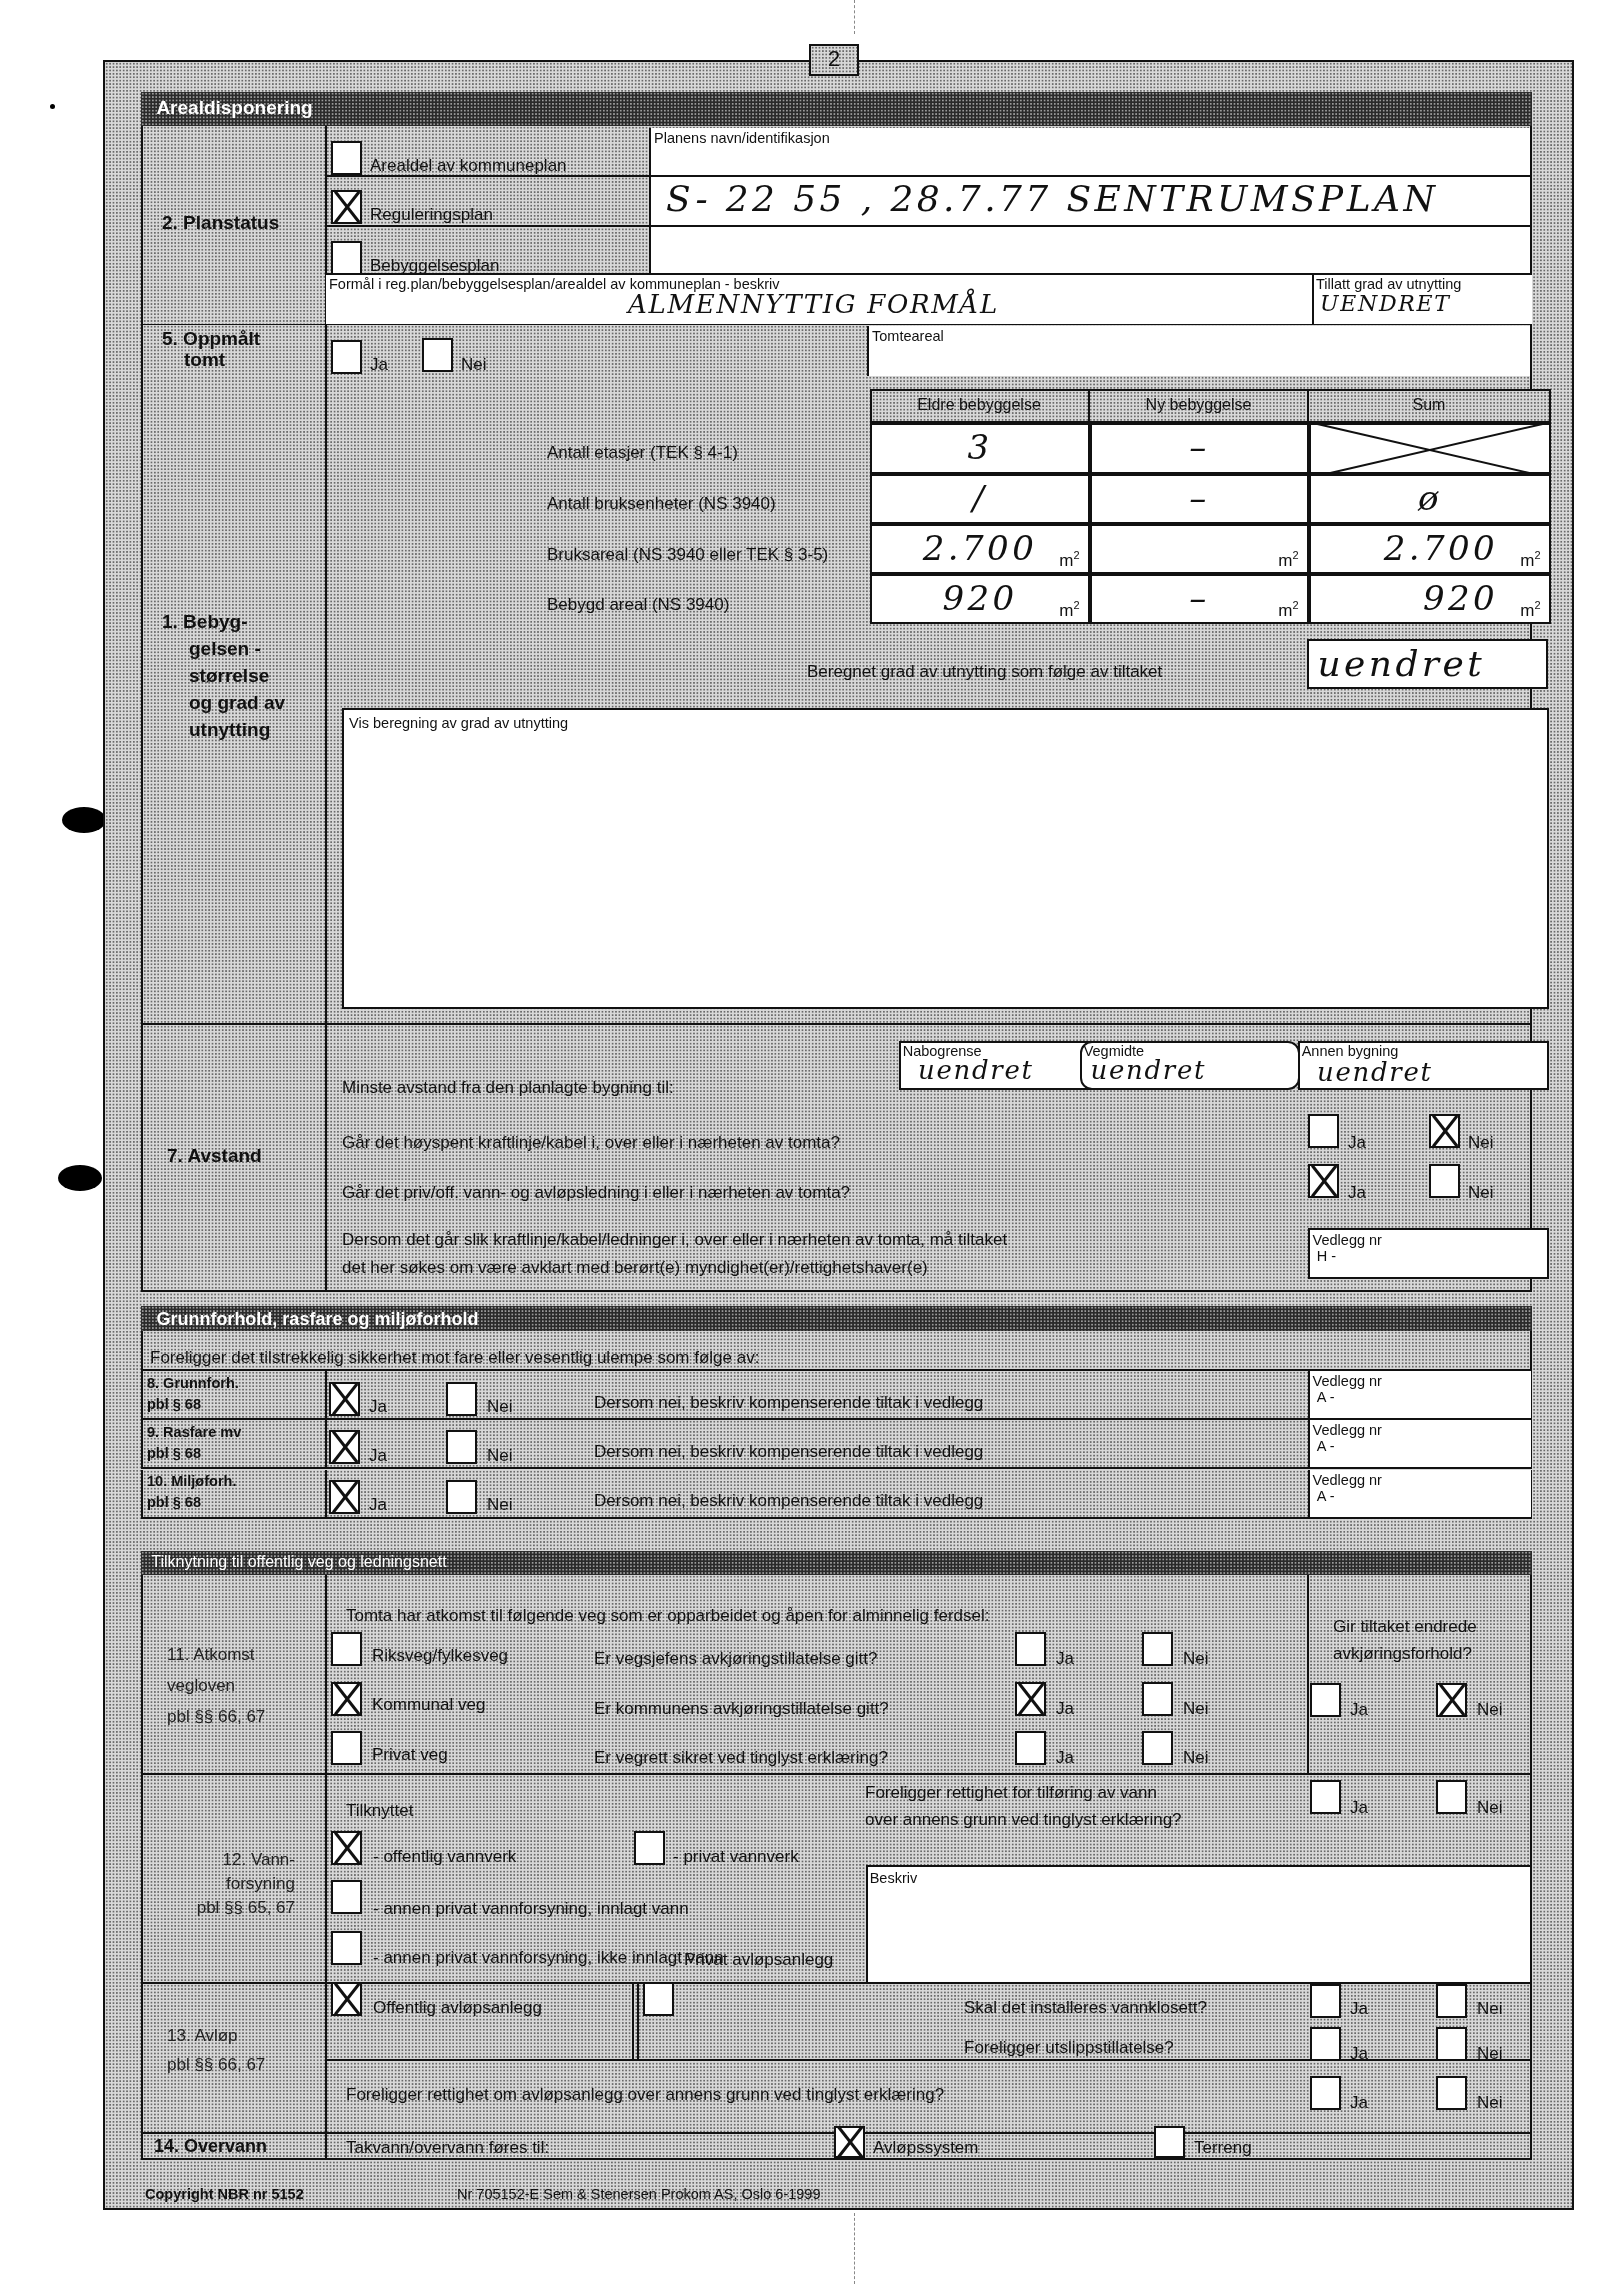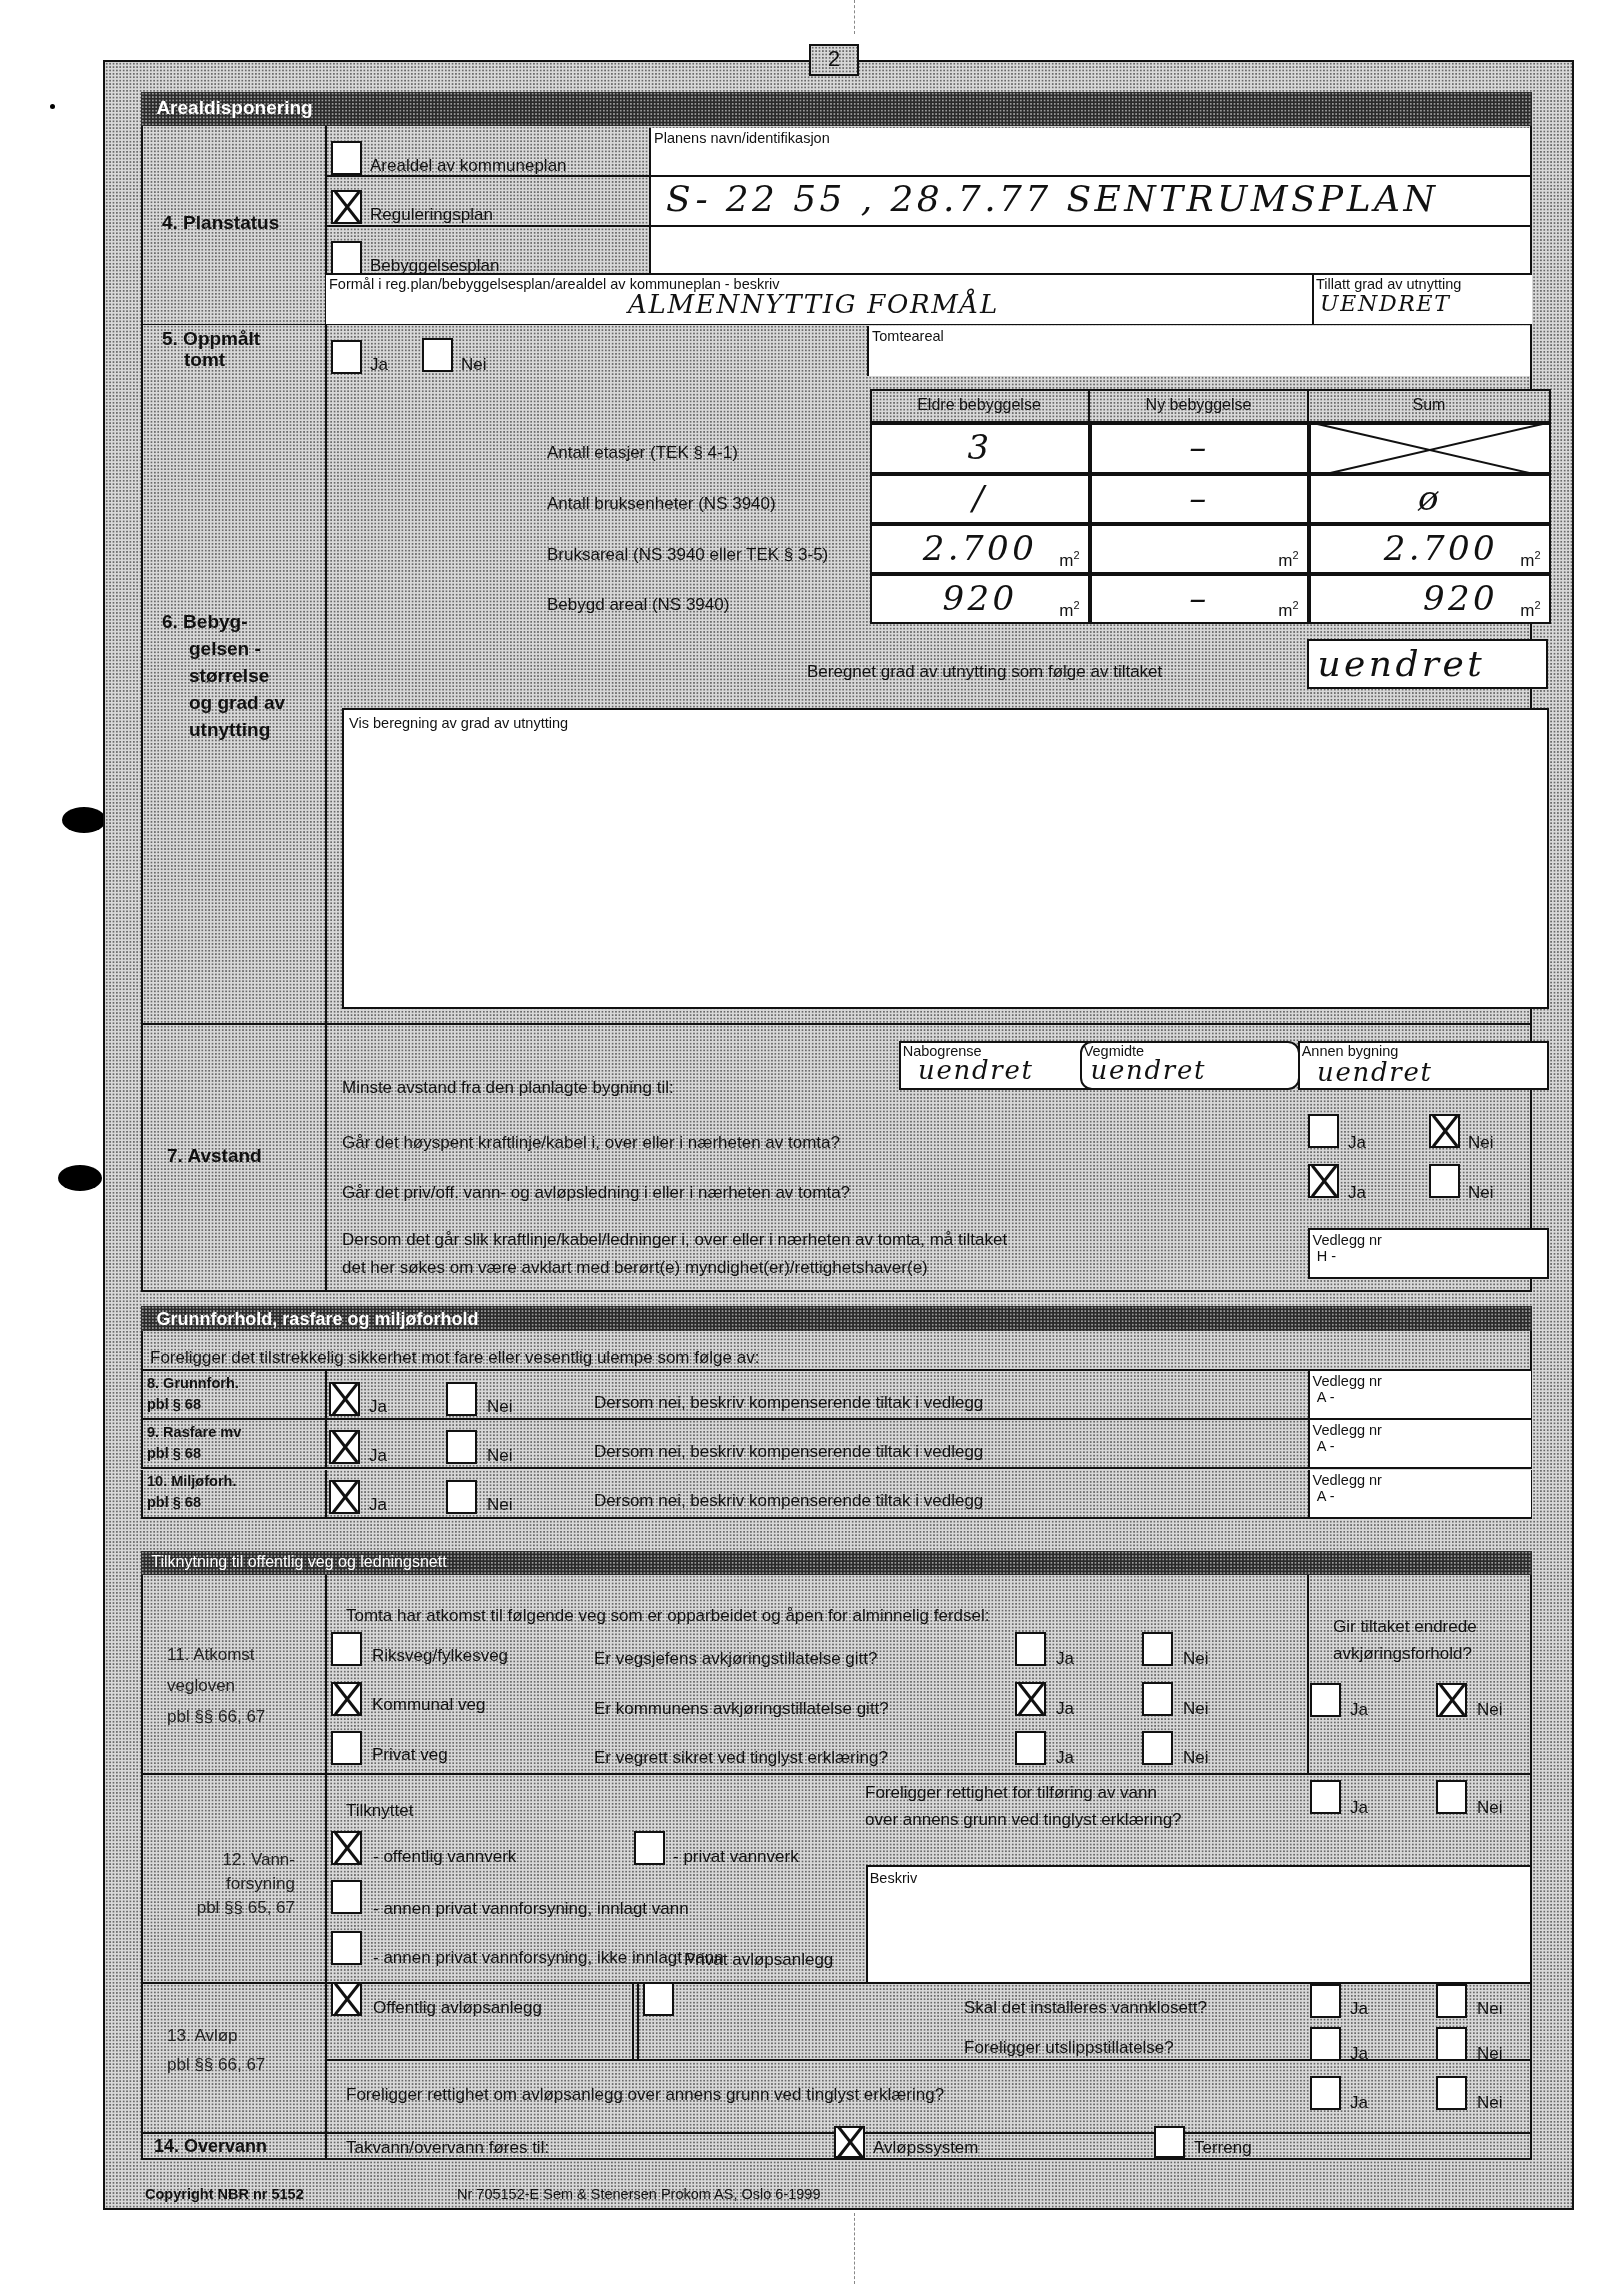--- a/index.html
+++ b/index.html
@@ -55,21 +55,21 @@
 <div class="punch" style="left:58px;top:1165px;"></div>
 <div class="abs" style="left:50px;top:104px;width:5.1px;height:5.1px;border-radius:50%;background:#000;"></div>
 
 <div class="abs dots b" style="left:103px;top:60px;width:1471px;height:2150px;border-width:2.6px;"></div>
 
 <div class="abs dots b" style="left:809px;top:44px;width:50px;height:32px;font-family:'Liberation Mono',monospace;font-size:22px;text-align:center;line-height:29px;">2</div>
 
 <div class="abs dots-dark hdr" style="left:141px;top:92px;width:1391px;height:34px;">Arealdisponering</div>
 
 <div class="abs dots bl br bb" style="left:141px;top:126px;width:1391px;height:200px;"></div>
-<div class="abs lbl" style="left:162px;top:212px;">4. Planstatus</div>
+<div class="abs lbl" style="left:162px;top:212px;">2. Planstatus</div>
 <div class="abs bl" style="left:325px;top:126px;height:200px;"></div>
 
 <div class="cb" style="left:331px;top:141px;"></div>
 <div class="abs txt" style="left:370px;top:156px;">Arealdel av kommuneplan</div>
 <div class="abs bt" style="left:325px;top:175px;width:325px;"></div>
 <div class="cb checked" style="left:331px;top:190px;"></div>
 <div class="abs txt" style="left:370px;top:205px;">Reguleringsplan</div>
 <div class="abs bt" style="left:325px;top:225px;width:325px;"></div>
 <div class="cb" style="left:331px;top:241px;"></div>
 <div class="abs txt" style="left:370px;top:256px;">Bebyggelsesplan</div>
@@ -96,21 +96,21 @@
 <div class="cb" style="left:331px;top:340px;"></div>
 <div class="abs txt" style="left:370px;top:355px;">Ja</div>
 <div class="cb" style="left:422px;top:338px;"></div>
 <div class="abs txt" style="left:461px;top:355px;">Nei</div>
 <div class="abs white bl" style="left:867px;top:326px;width:663px;height:50px;"></div>
 <div class="abs small" style="left:872px;top:328px;">Tomteareal</div>
 
 <div class="abs dots bl br bb" style="left:141px;top:376px;width:1391px;height:649px;"></div>
 <div class="abs bl" style="left:325px;top:376px;height:649px;"></div>
 <div class="abs lbl" style="left:162px;top:608px;line-height:27px;">
-  <div>6. Bebyg-</div>
+  <div>1. Bebyg-</div>
   <div style="padding-left:27px;">gelsen -</div>
   <div style="padding-left:27px;">størrelse</div>
   <div style="padding-left:27px;">og grad av</div>
   <div style="padding-left:27px;">utnytting</div>
 </div>
 
 <div class="abs dots b" style="left:870px;top:389px;width:681px;height:34px;"></div>
 <div class="abs" style="left:870px;top:389px;width:681px;height:231px;" id="bebtable">
     <div class="abs small" style="left: 0px; top: 0px; width: 220px; height: 34px; line-height: 32px; text-align: center; font-size: 16px; border-right: 2.1px solid rgb(17, 17, 17);">Eldre bebyggelse</div>
     <div class="abs small" style="left: 220px; top: 0px; width: 219px; height: 34px; line-height: 32px; text-align: center; font-size: 16px; border-right: 2.1px solid rgb(17, 17, 17);">Ny bebyggelse</div>

